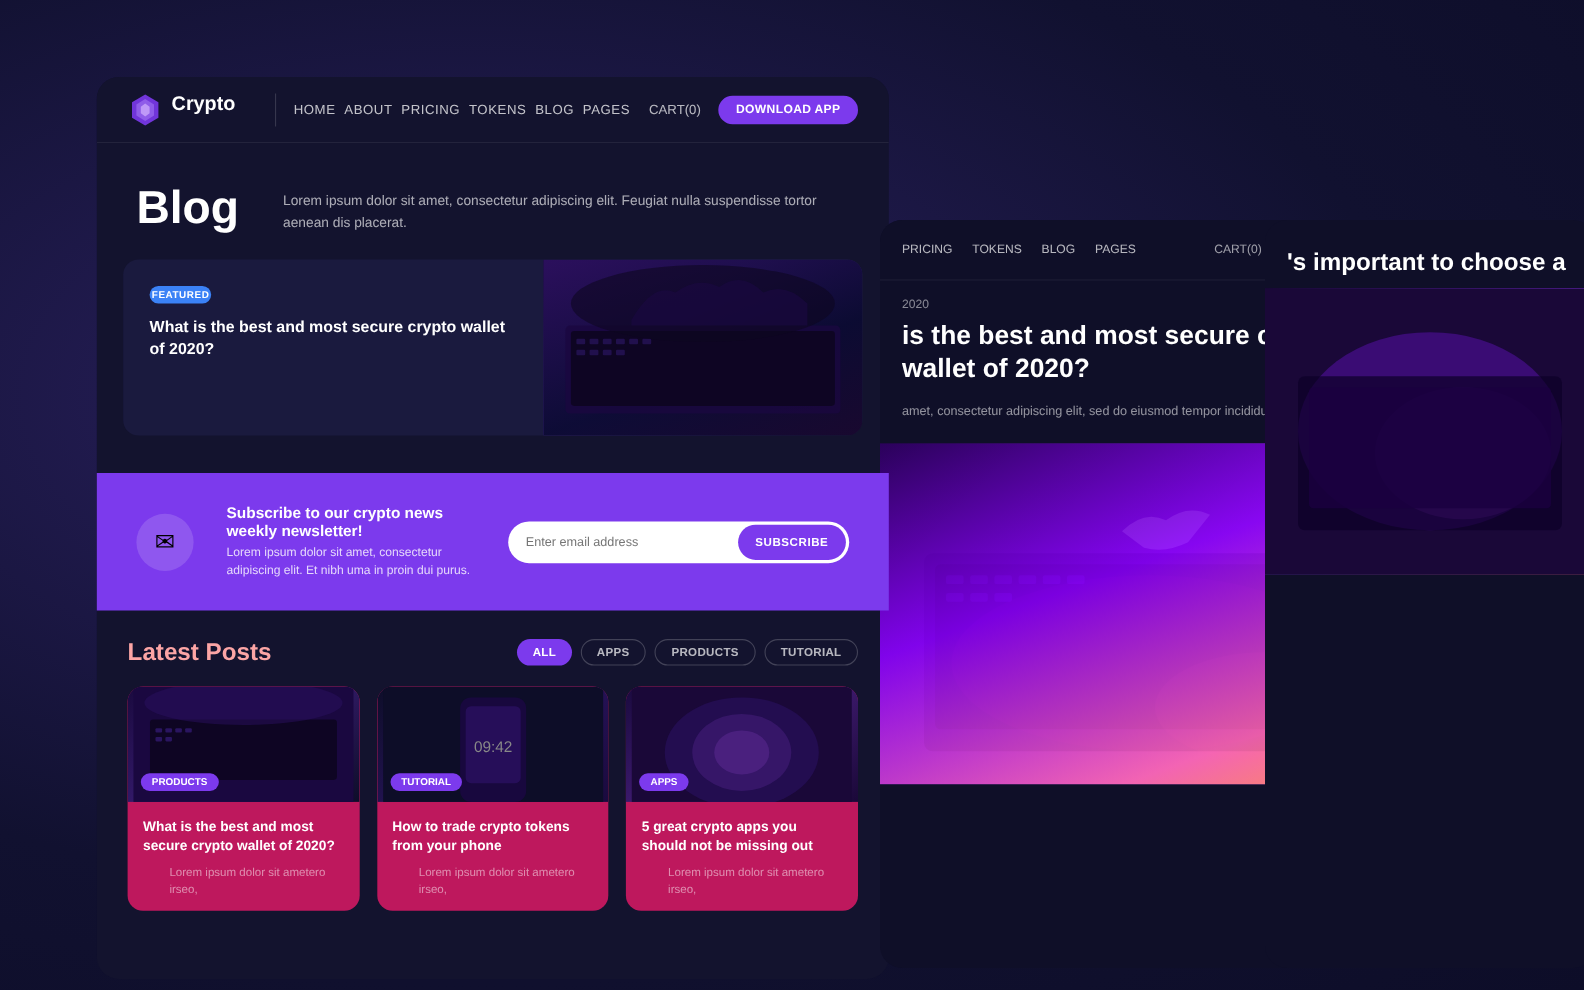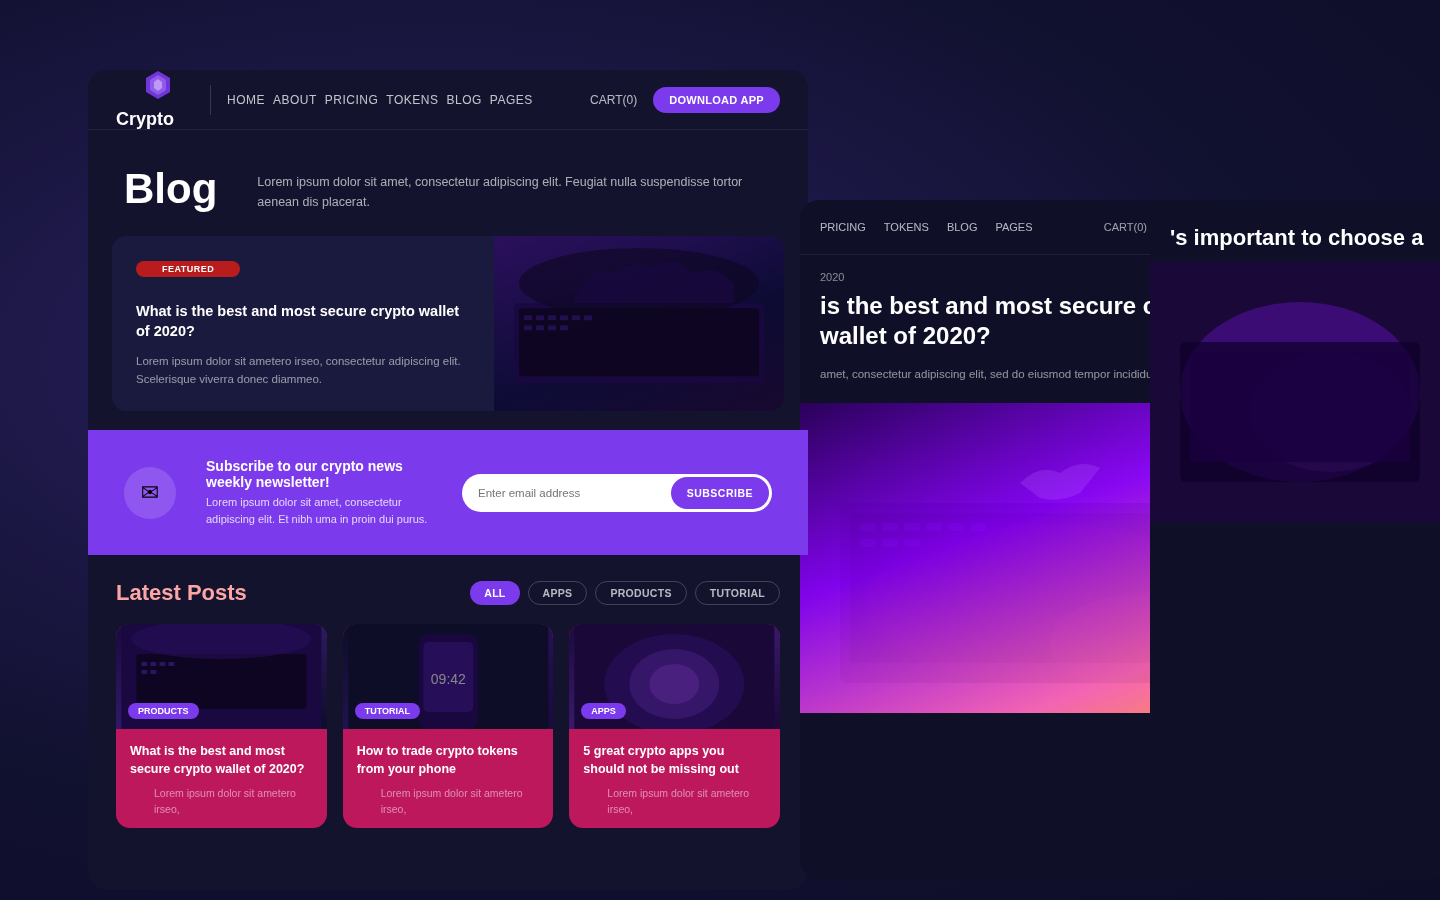--- a/index.html
+++ b/index.html
@@ -50,24 +50,23 @@
     .nav {
       display: flex;
       align-items: center;
       padding: 0 28px;
       height: 60px;
       border-bottom: 1px solid rgba(255,255,255,0.07);
       background: #13132e;
     }
     .nav-logo {
       display: flex;
-      align-items: flex-end;
+      align-items: flex-start;
       gap: 8px;
       margin-right: 20px;
-      flex-direction: column;
     }
     .logo-icon {
       width: 32px;
       height: 32px;
     }
     .logo-text {
       color: #fff;
       font-size: 18px;
       font-weight: 700;
     }
@@ -142,27 +141,27 @@
       border-radius: 14px;
       overflow: hidden;
       min-height: 160px;
     }
     .featured-content {
       flex: 1;
       padding: 22px 24px;
     }
     .featured-badge {
       display: inline-block;
-      background: #b91c1c;
+      background: #3b82f6;
       color: #fff;
       font-size: 9px;
       font-weight: 700;
-      padding: 3px 26px;
+      padding: 3px 2px;
       border-radius: 10px;
-      margin-bottom: 24px;
+      margin-bottom: 12px;
       letter-spacing: 0.5px;
     }
     .featured-title {
       color: #fff;
       font-size: 14.5px;
       font-weight: 700;
       line-height: 1.4;
       margin-bottom: 10px;
     }
     .featured-text {
@@ -500,21 +499,20 @@
     <div class="blog-title-col">
       <h1 class="blog-title">Blog</h1>
     </div>
     <p class="blog-desc">Lorem ipsum dolor sit amet, consectetur adipiscing elit. Feugiat nulla suspendisse tortor aenean dis placerat.</p>
   </div>
 
   <div class="featured-post">
     <div class="featured-content">
       <span class="featured-badge">FEATURED</span>
       <h2 class="featured-title">What is the best and most secure crypto wallet of 2020?</h2>
-      <p class="featured-text">Lorem ipsum dolor sit ametero irseo, consectetur adipiscing elit. Scelerisque viverra donec diammeo.</p>
     </div>
     <div class="featured-image">
       <div class="featured-image-overlay"></div>
       <svg class="laptop-illustration" viewBox="0 0 290 160" fill="none">
 
         <rect x="20" y="60" width="250" height="80" rx="4" fill="#1a0840" opacity="0.8"></rect>
         <rect x="25" y="65" width="240" height="68" rx="3" fill="#0d0620" opacity="0.9"></rect>
 
         <rect x="30" y="72" width="8" height="5" rx="1" fill="#2a1560" opacity="0.7"></rect>
         <rect x="42" y="72" width="8" height="5" rx="1" fill="#2a1560" opacity="0.7"></rect>

